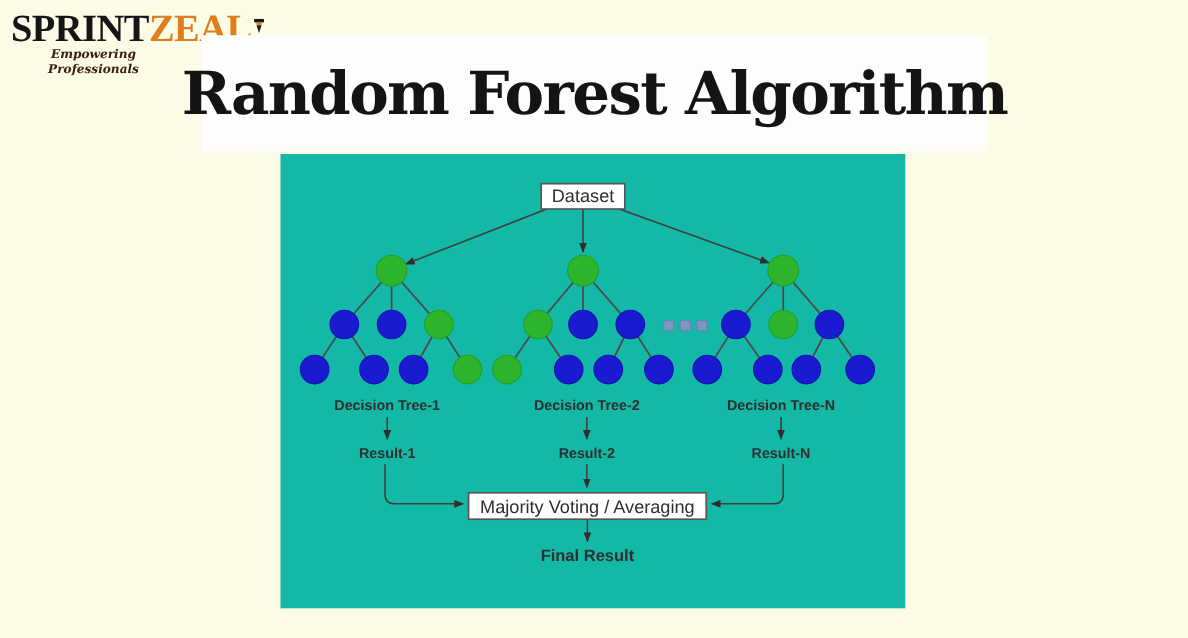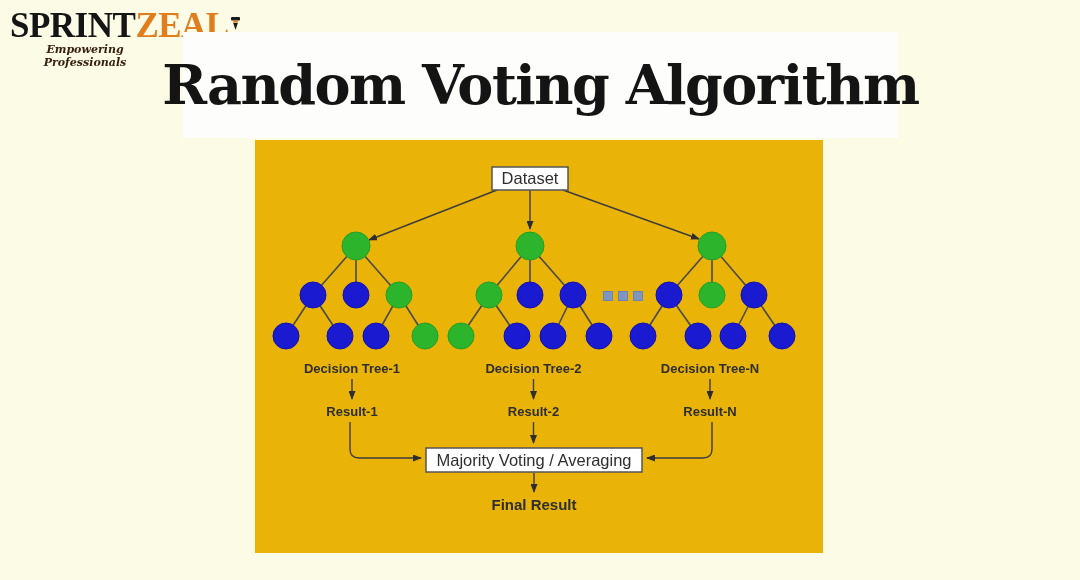--- a/index.html
+++ b/index.html
@@ -17,21 +17,21 @@
   .brand .nib{display:inline-block;vertical-align:top;margin-left:1px;}
   .tagline{font-family:"DejaVu Serif", serif;font-style:italic;font-weight:700;
            font-size:11px;color:#38200E;text-align:center;margin-top:0px;width:150px;}
   
   .title-band{position:absolute;left:183px;top:32px;width:715px;height:106px;
               background:#FDFDFC;display:flex;align-items:center;justify-content:center;}
   .title-text{font-family:"DejaVu Serif", serif;font-weight:700;font-size:54px;
               letter-spacing:-1.5px;color:#141414;white-space:nowrap;}
   
   .diagram-panel{position:absolute;left:255px;top:140px;width:568px;height:413px;
-                 background:#eab308;}
+                 background:#14b8a6;}
   svg text{font-family:"Liberation Sans", sans-serif;fill:#2e2e2e;}
   .edge{stroke:#4a4a4a;stroke-width:1.6;fill:none;}
   .connector{stroke:#3d3d3d;stroke-width:1.4;fill:none;}
   .box{fill:#ffffff;stroke:#555555;stroke-width:1.5;}
   .box-label{font-size:16.5px;}
   .tree-label{font-size:13px;font-weight:bold;}
   .final-label{font-size:15px;font-weight:bold;}
   .dot{fill:#8096C2;stroke:#6B82B4;stroke-width:1;}
 </style>
 </head>
@@ -44,21 +44,21 @@
         <rect x="1" y="0" width="9" height="3.5" rx="1" fill="#1a1a1a"></rect>
         <rect x="3.2" y="3.5" width="4.6" height="2.2" fill="#E07D1C"></rect>
         <path d="M3.2 6 L7.8 6 L5.5 13 Z" fill="#1a1a1a"></path>
       </svg>
     </span>
   </div>
   <div class="tagline">Empowering Professionals</div>
 </div>
 
 <div class="title-band">
-  <div class="title-text">Random Voting Algorithm</div>
+  <div class="title-text">Random Forest Algorithm</div>
 </div>
 
 <div class="diagram-panel">
 <svg width="568" height="413" viewBox="0 0 568 413">
   <defs>
     <marker id="arrow" markerWidth="9" markerHeight="7" refX="8" refY="3.5" orient="auto" markerUnits="userSpaceOnUse">
       <path d="M0,0 L9,3.5 L0,7 Z" fill="#2e2e2e"></path>
     </marker>
   </defs>
 

